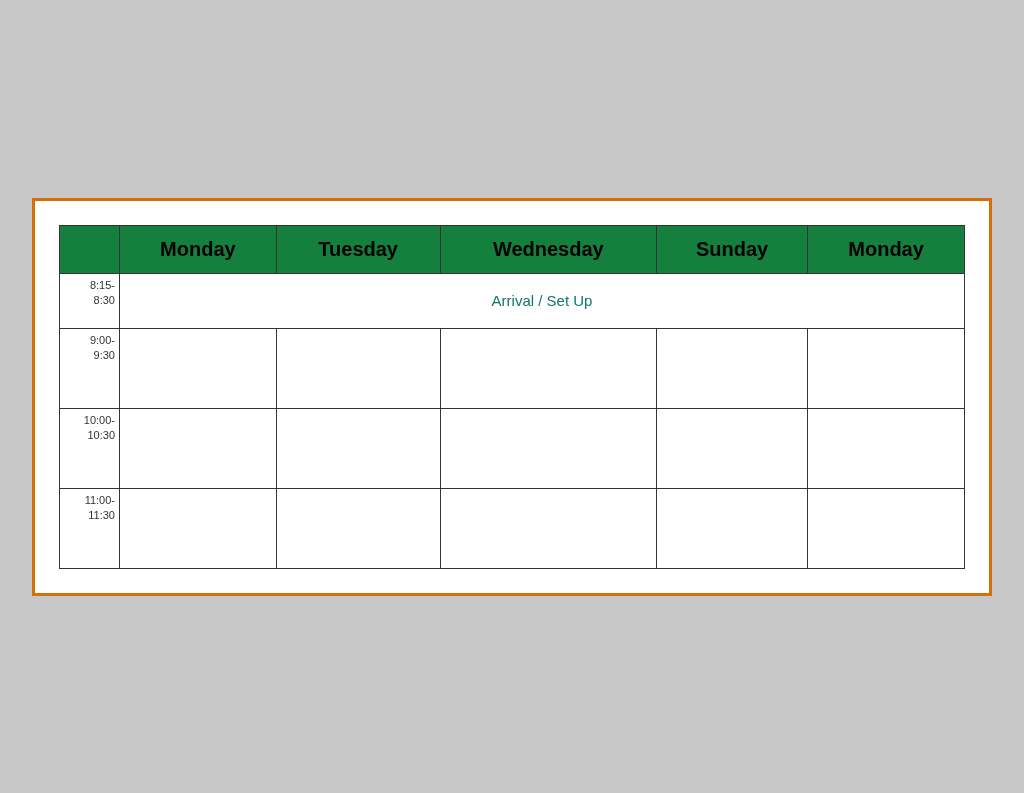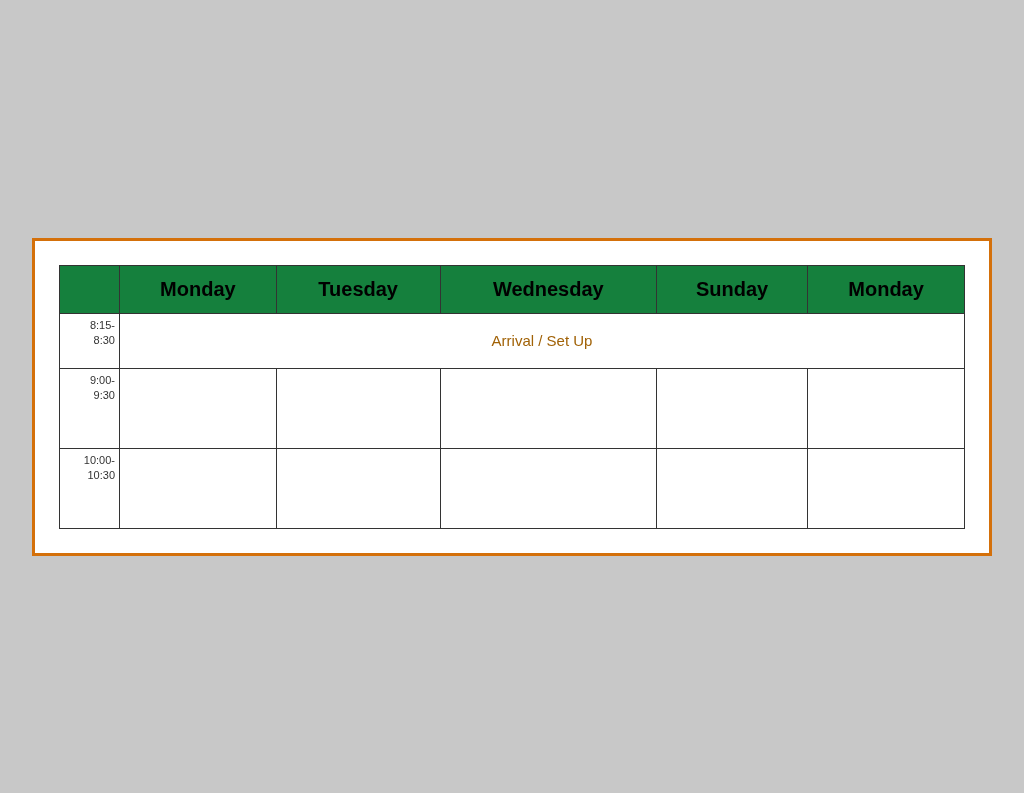--- a/index.html
+++ b/index.html
@@ -64,21 +64,21 @@
       height: 80px;
       vertical-align: top;
       padding: 4px;
     }
 
     
     .arrival-cell {
       text-align: center;
       vertical-align: middle;
       font-size: 15px;
-      color: #a16207;
+      color: #0f766e;
       height: 55px;
       padding: 8px;
     }
   </style>
 </head>
 <body>
 
 <div class="page-container">
   <table class="schedule-table">
     <thead>
@@ -112,15 +112,23 @@
       <tr>
         <td class="time-label">10:00-<br>10:30</td>
         <td class="content-cell"></td>
         <td class="content-cell"></td>
         <td class="content-cell"></td>
         <td class="content-cell"></td>
         <td class="content-cell"></td>
       </tr>
 
 
+      <tr>
+        <td class="time-label">11:00-<br>11:30</td>
+        <td class="content-cell"></td>
+        <td class="content-cell"></td>
+        <td class="content-cell"></td>
+        <td class="content-cell"></td>
+        <td class="content-cell"></td>
+      </tr>
     </tbody>
   </table>
 </div>
 
 </body></html>

